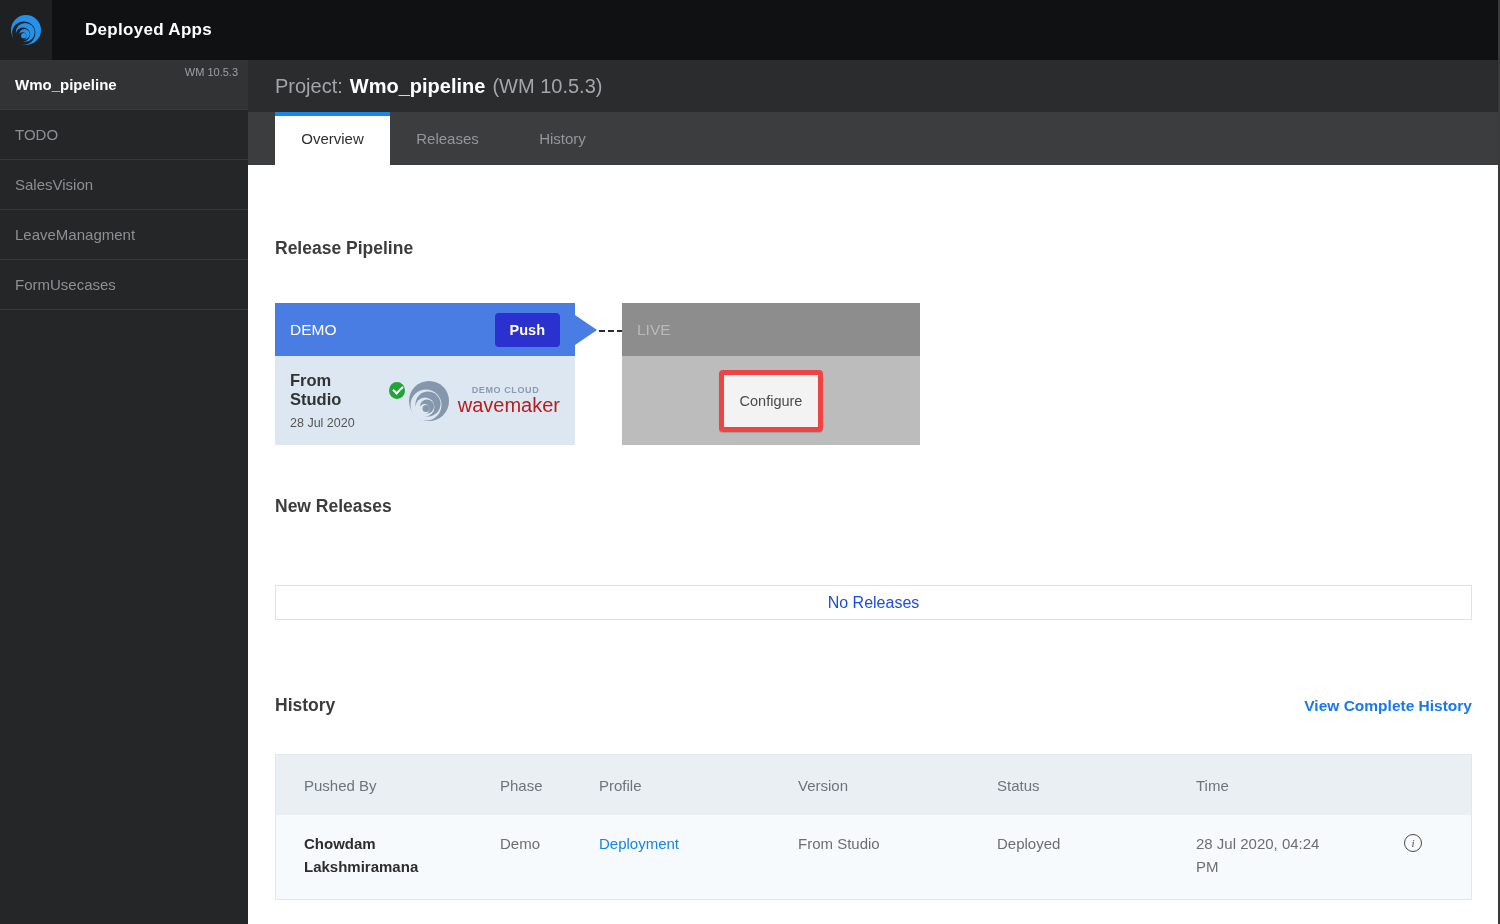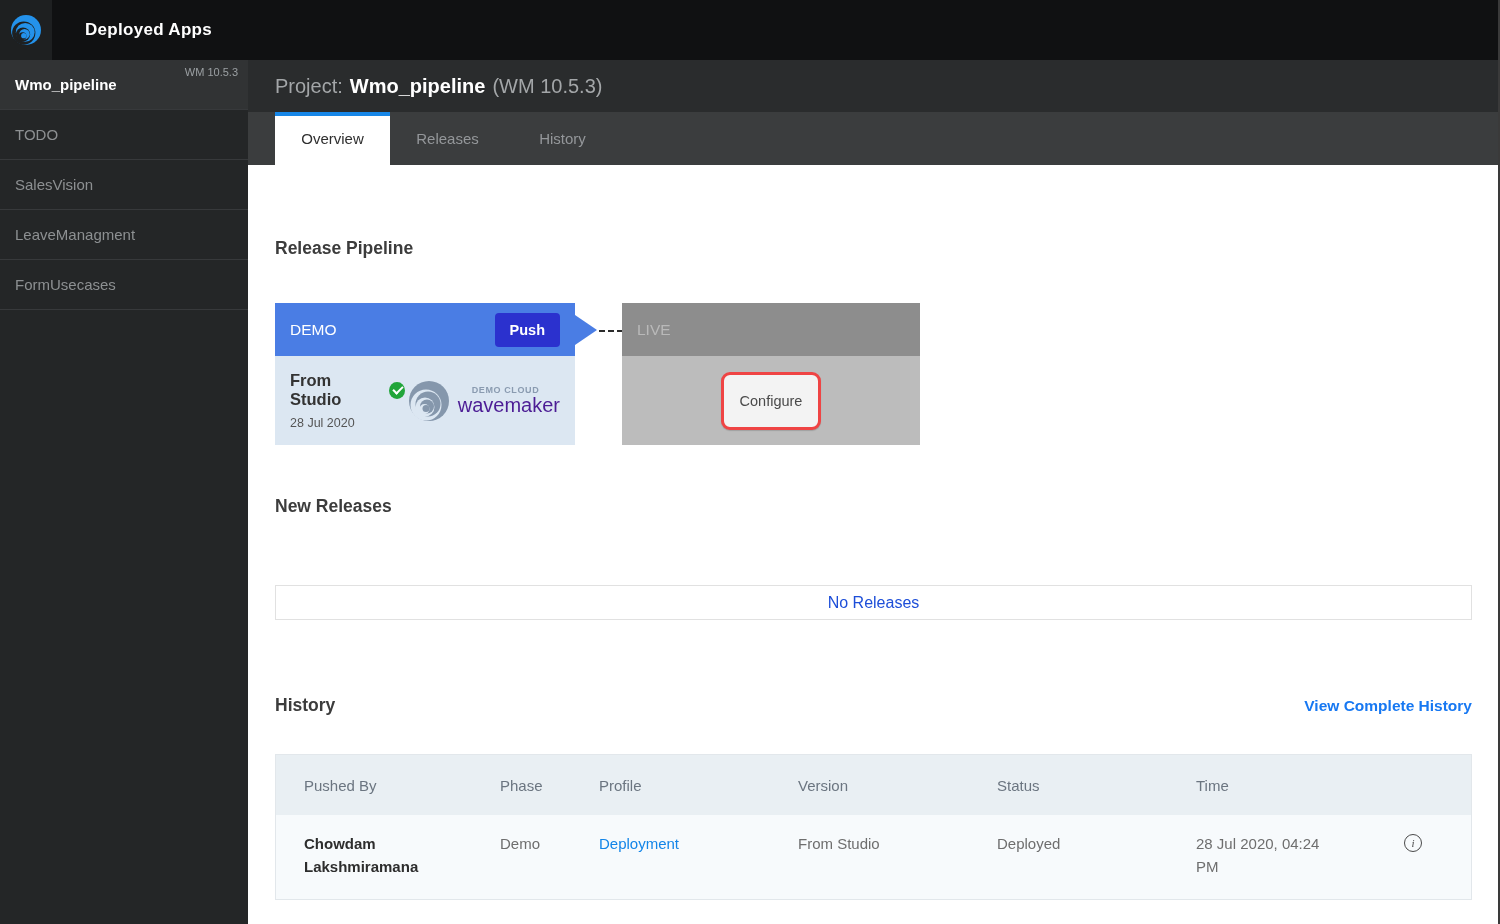--- a/index.html
+++ b/index.html
@@ -40,29 +40,29 @@
   .push-btn { background:var(--push-blue,#2b31ce); color:#fff; border:none; border-radius:4px; padding:9px 15px; font-size:14.5px; font-weight:700; font-family:inherit; cursor:pointer; }
   .arrow-tip { position:absolute; right:-22px; top:50%; transform:translateY(-50%); width:0; height:0; border-left:22px solid var(--demo-blue,#4a7de4); border-top:15px solid transparent; border-bottom:15px solid transparent; }
   .demo-body { background:#dce7f2; height:89px; display:flex; align-items:center; justify-content:space-between; padding:0 15px; }
   .src-row { display:flex; align-items:center; gap:8px; }
   .src-label { font-size:16.5px; font-weight:700; color:#333; }
   .check-icon { width:17px; height:17px; border-radius:50%; background:var(--success-green,#21a53a); position:relative; }
   .check-icon::after { content:""; position:absolute; left:4px; top:4px; width:8px; height:4px; border-left:2px solid #fff; border-bottom:2px solid #fff; transform:rotate(-45deg); }
   .demo-date { font-size:12.5px; color:#555; margin-top:7px; }
   .wm-logo { display:flex; align-items:center; gap:5px; }
   .wm-text .wm-small { font-size:9px; font-weight:700; letter-spacing:.6px; color:#8a9bb0; padding-left:14px; }
-  .wm-text .wm-big { font-size:20px; color:#4c1d95; line-height:21px; }
+  .wm-text .wm-big { font-size:20px; color:#b91c1c; line-height:21px; }
 
   .dash-line { position:absolute; left:324px; top:27px; width:24px; border-top:2px dashed #2b2b2b; }
 
   .connector-gap { width:47px; }
   .live { width:298px; }
   .live-head { background:#8d8d8d; color:#b9b9b9; }
   .live-body { background:#bcbcbc; height:89px; display:flex; align-items:center; justify-content:center; }
-  .configure-btn { background:#f3f3f3; border:3px solid #ef4444; border-radius:9px; padding:18px 16px; font-size:14.5px; color:#4a4a4a; font-family:inherit; cursor:pointer; box-shadow:0 1px 1px rgba(0,0,0,.15); }
+  .configure-btn { background:#f3f3f3; border:5px solid #ef4444; border-radius:4px; padding:18px 16px; font-size:14.5px; color:#4a4a4a; font-family:inherit; cursor:pointer; box-shadow:0 1px 1px rgba(0,0,0,.15); }
 
   
   #nr-heading { margin-top:50px; }
   .empty-box { margin-top:68px; height:35px; border:1px solid #e1e1e1; display:flex; align-items:center; justify-content:center; font-size:16px; color:#1d4ed8; }
 
   
   .history-head { margin-top:74px; display:flex; justify-content:space-between; align-items:baseline; }
   .view-link { color:var(--link-blue,#1778f2); font-size:15.5px; font-weight:700; text-decoration:none; cursor:pointer; }
 
   .table { margin-top:38px; border:1px solid #e2e7eb; }

